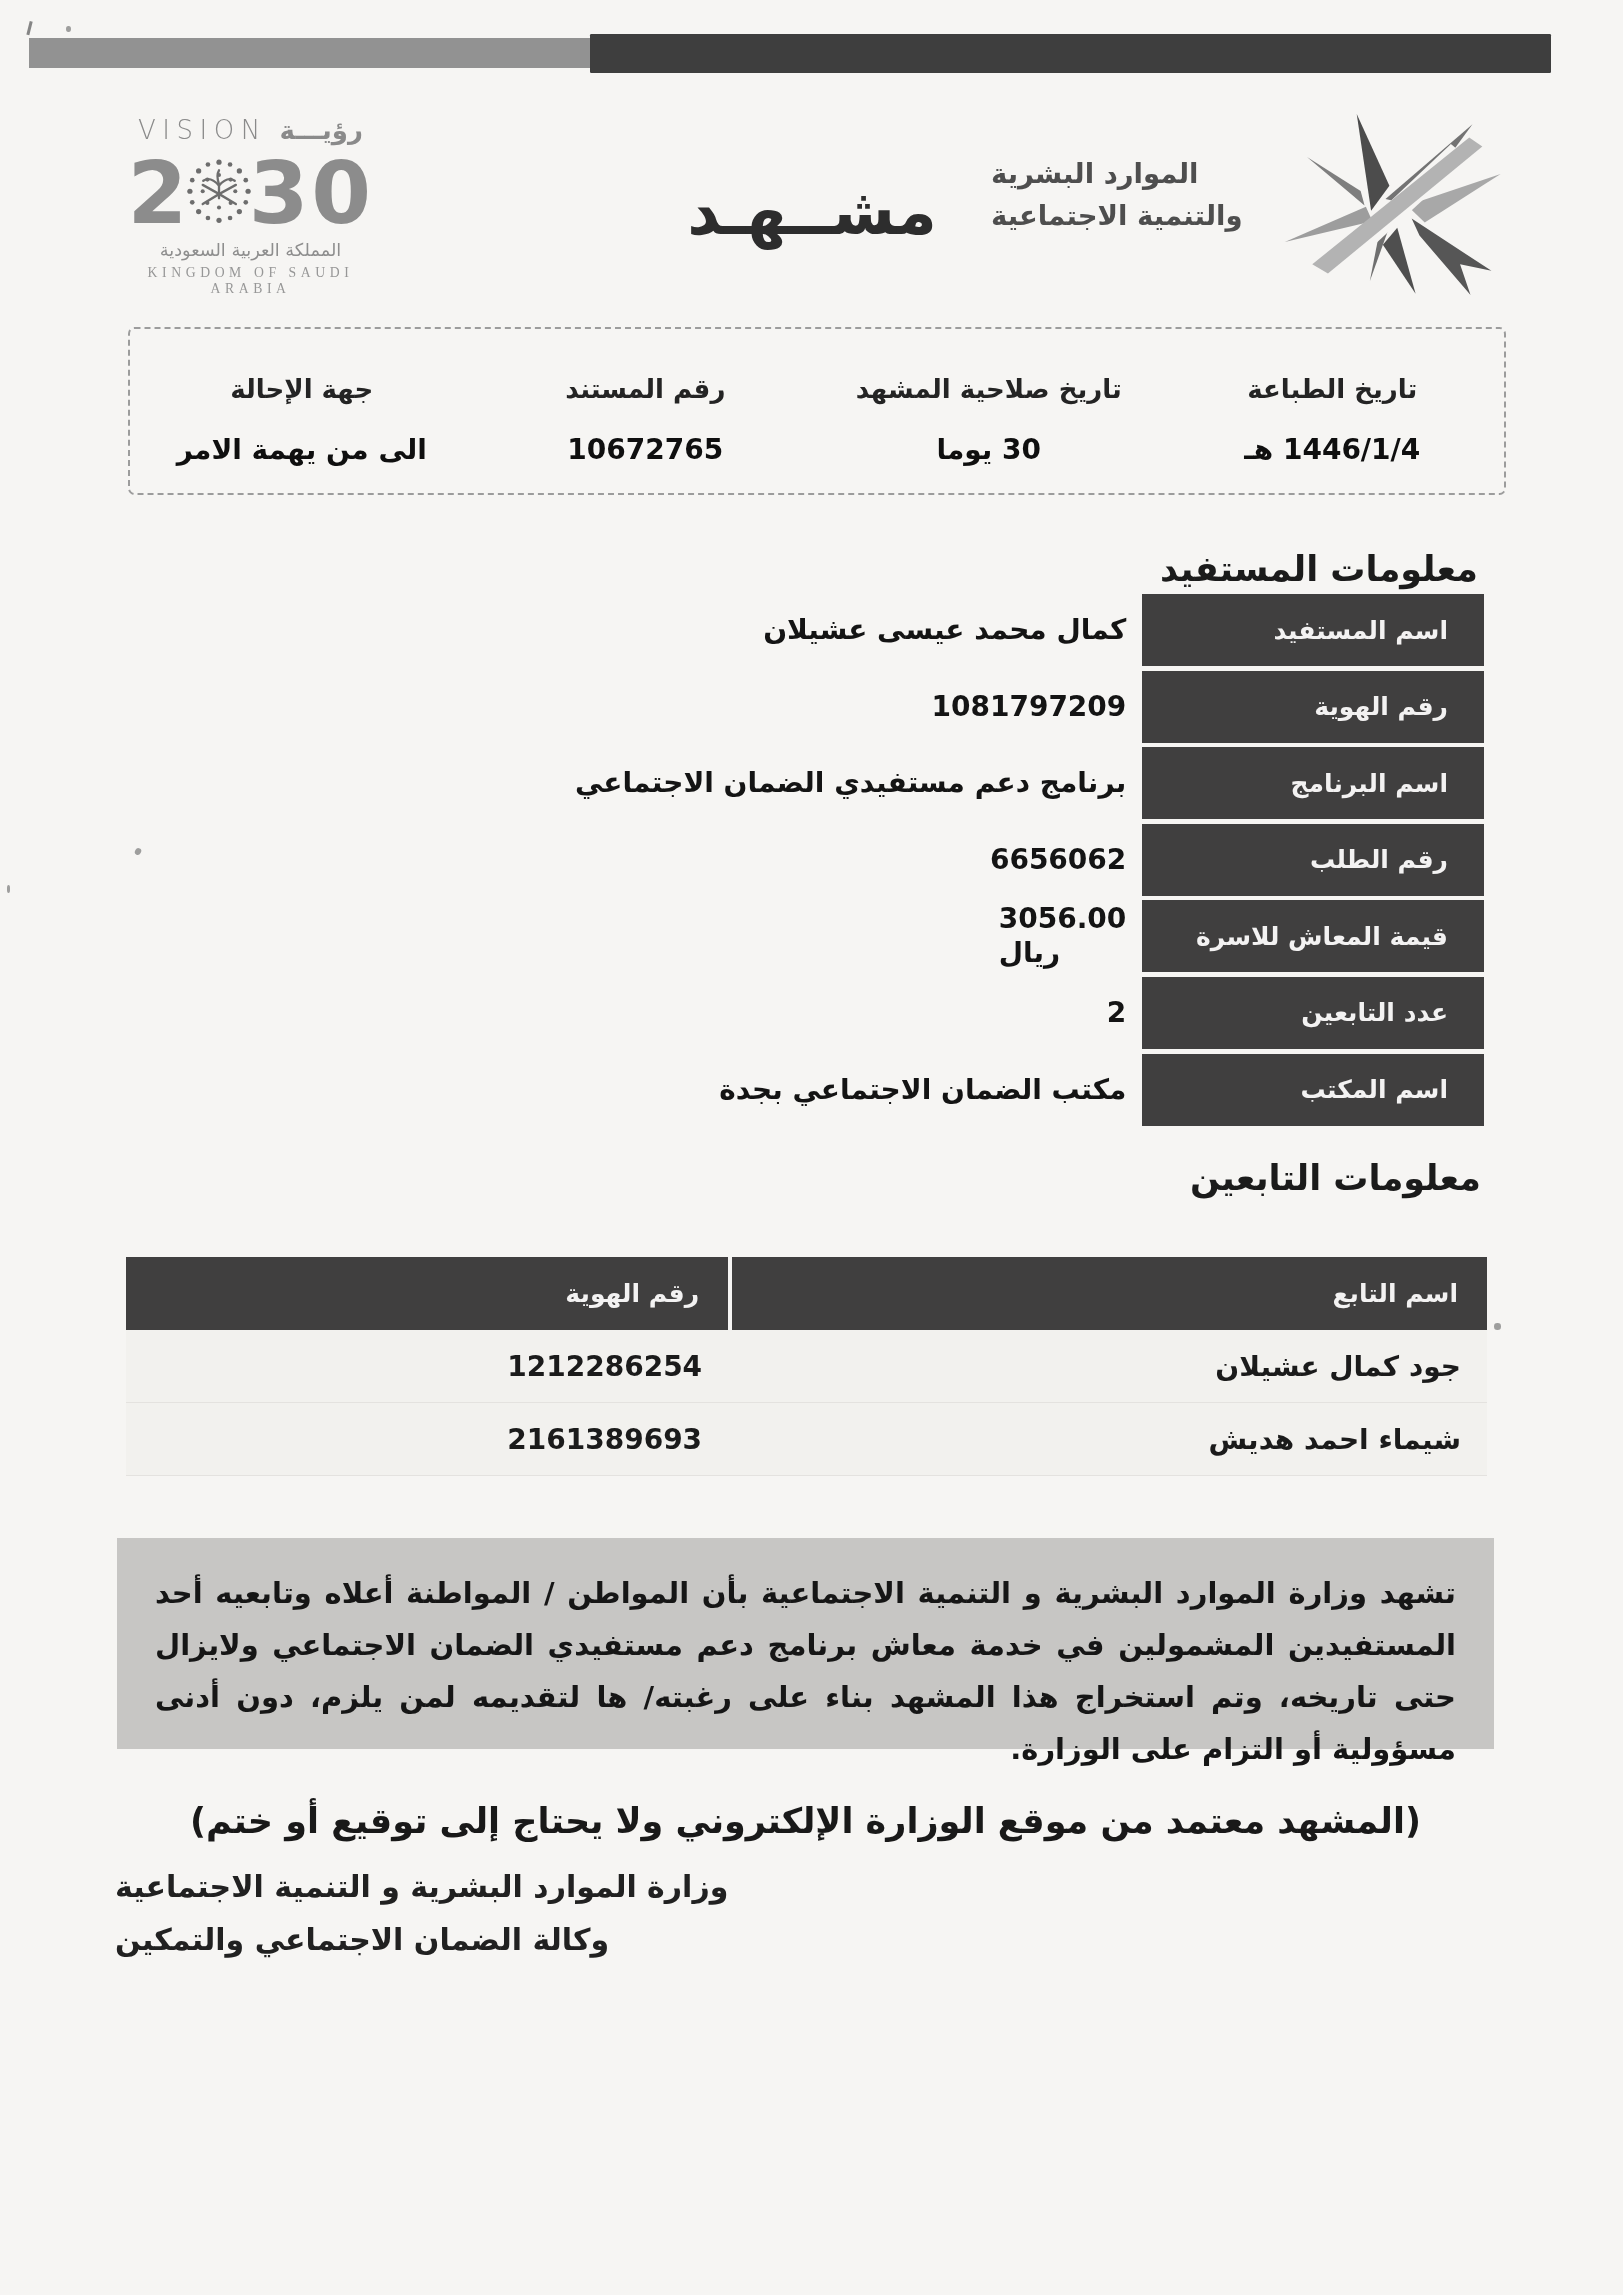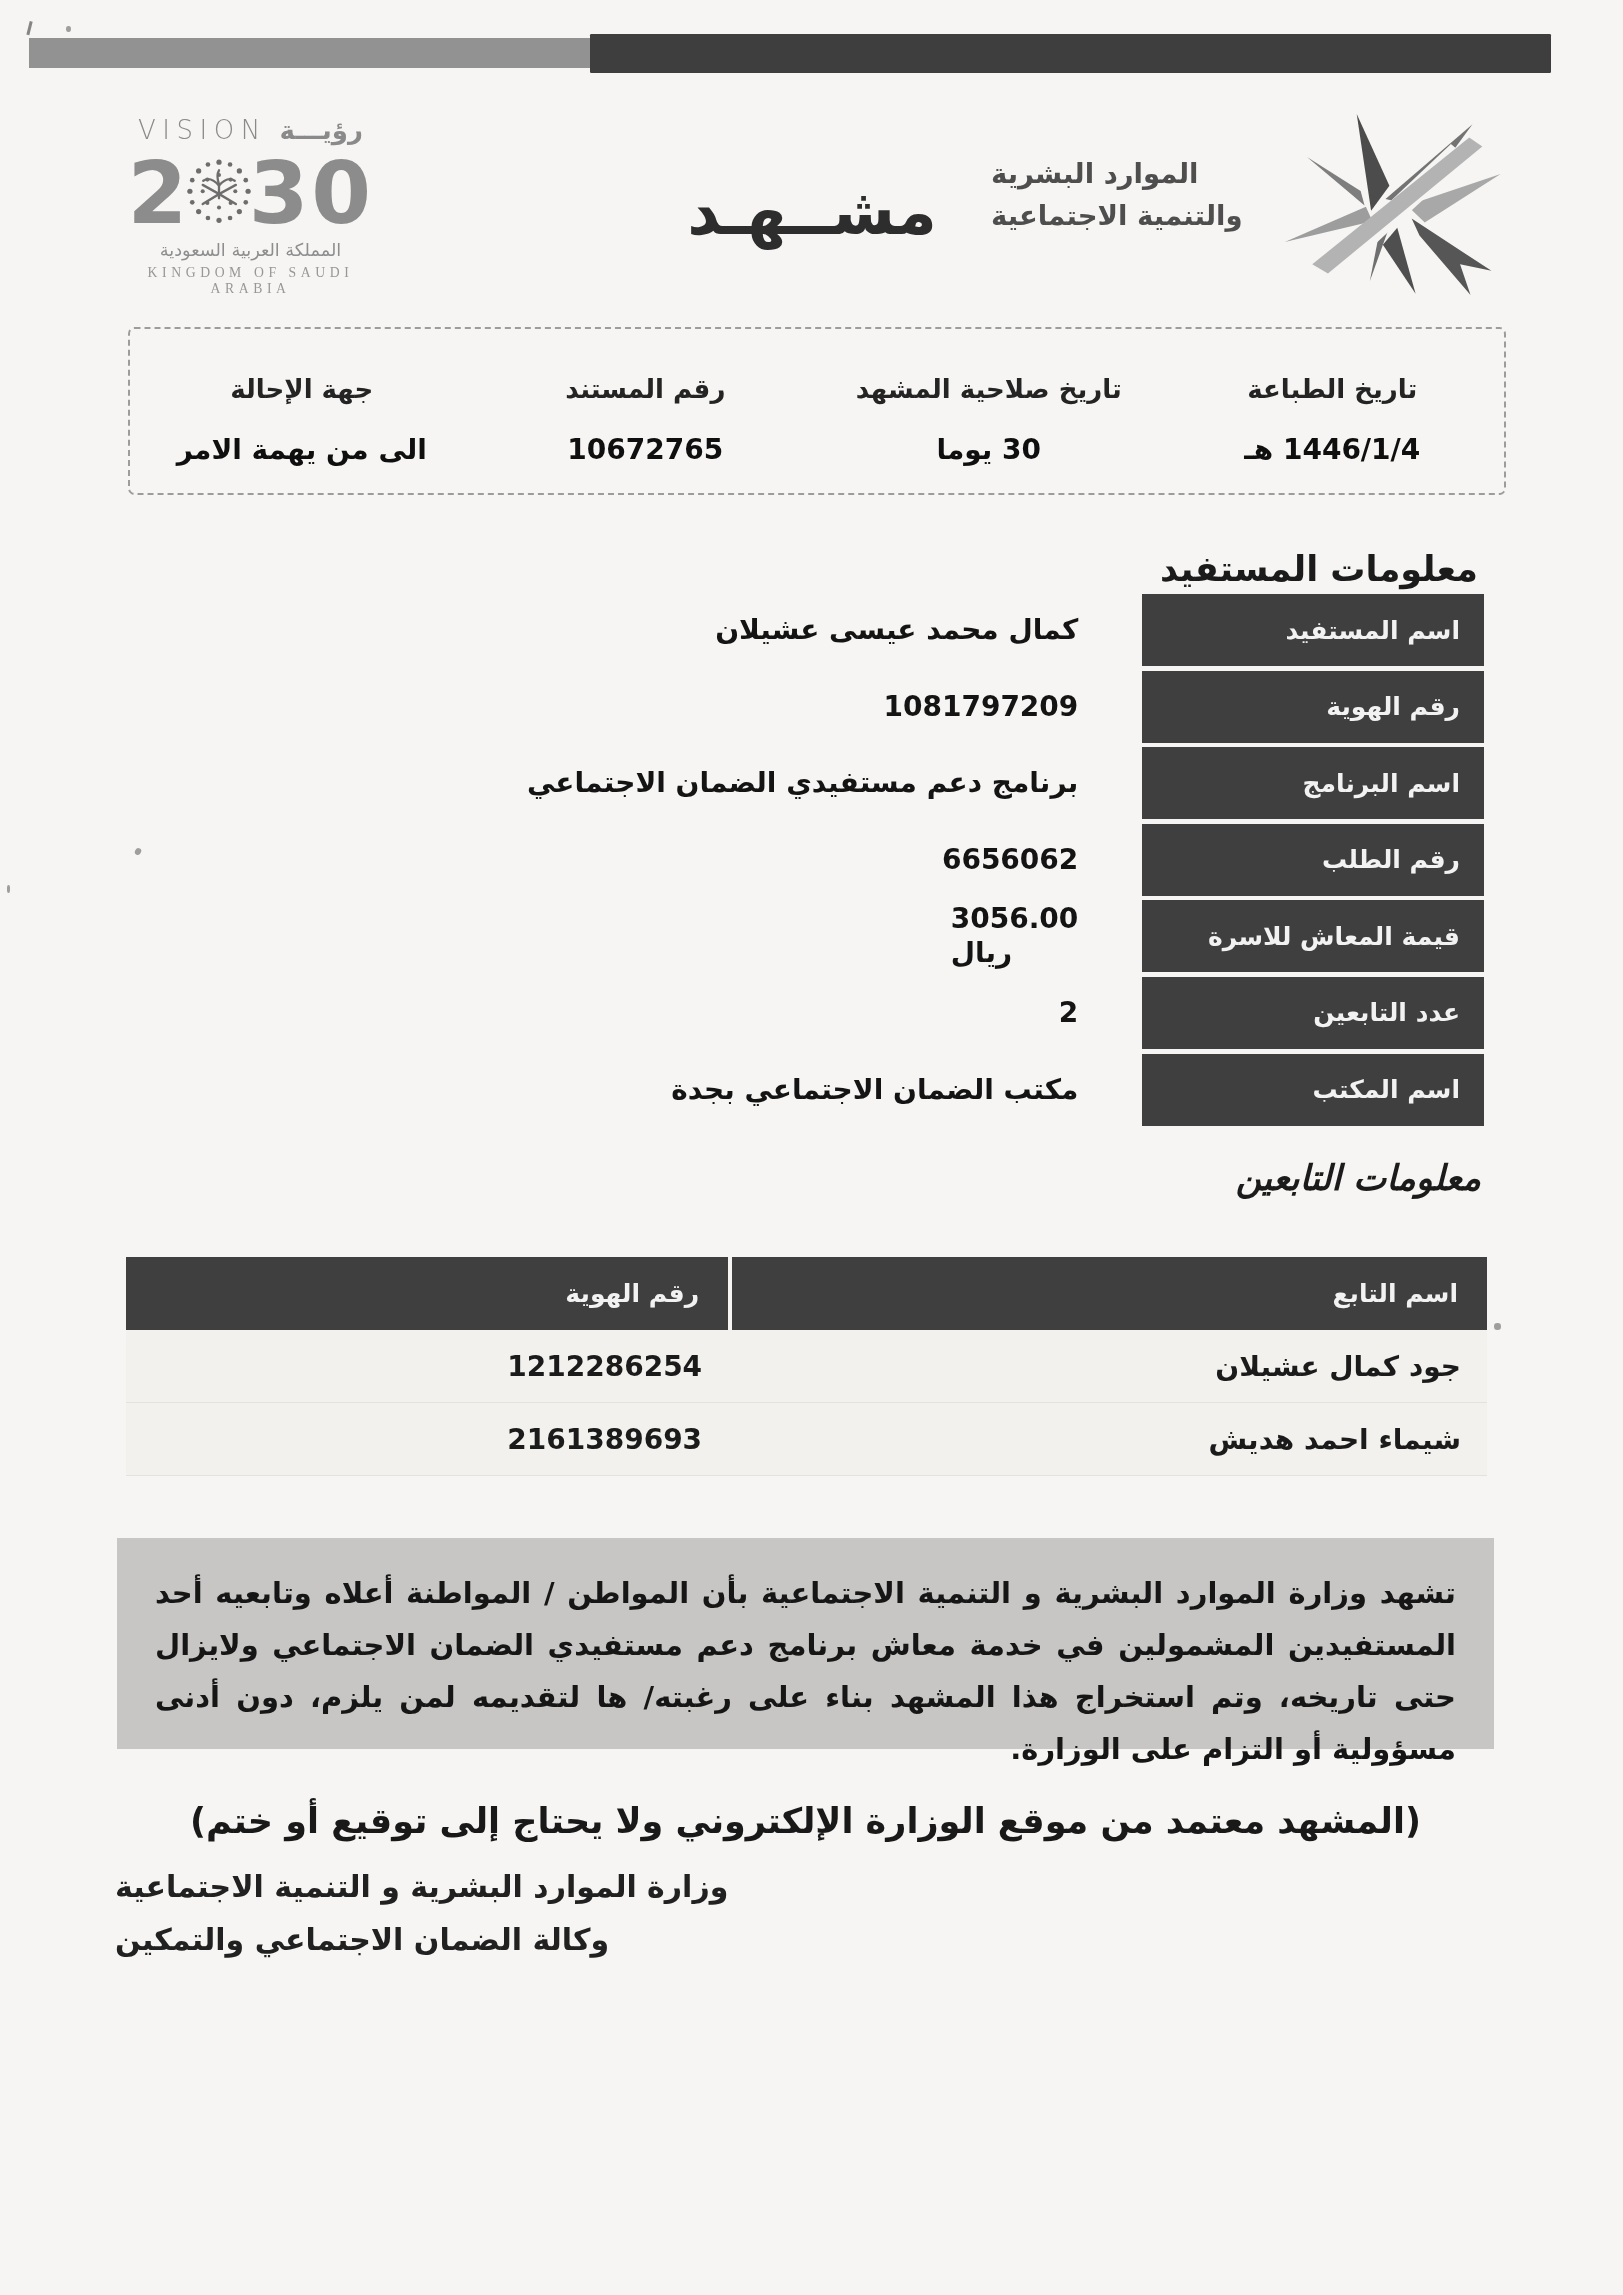--- a/index.html
+++ b/index.html
@@ -36,21 +36,21 @@
     border:2px dashed #9c9c9c;border-radius:6.5px;direction:rtl;display:flex;padding-top:45px;}
   .info-field{flex:1;text-align:center;}
   .info-label{font-size:26px;font-weight:700;color:#242424;}
   .info-value{font-size:28px;font-weight:700;color:#0f0f0f;margin-top:29px;}
   
   .sec-title{position:absolute;direction:rtl;font-size:35px;font-weight:800;color:#1b1b1b;}
   
   .ben-table{position:absolute;left:124px;top:594px;width:1360px;direction:rtl;}
   .ben-row{display:flex;height:72px;margin-bottom:4.6px;}
   .ben-label{width:342px;box-sizing:border-box;background:#403f3f;color:#f3f2f2;
-    font-size:25px;font-weight:700;display:flex;align-items:center;padding-right:24px;margin-left:48px;}
+    font-size:25px;font-weight:700;display:flex;align-items:center;padding-right:36px;}
   .ben-value{flex:1;display:flex;align-items:center;justify-content:flex-start;
     padding-right:15.7px;font-size:28px;font-weight:700;color:#141414;
     white-space:pre-line;text-align:left;line-height:34px;}
   
   .dep-table{position:absolute;left:126px;top:1257px;width:1361px;direction:rtl;}
   .dep-header{display:flex;gap:3.9px;height:73px;}
   .dep-h-cell{background:#403f3f;color:#f3f2f2;font-size:25px;font-weight:700;
     display:flex;align-items:center;padding-right:29px;box-sizing:border-box;}
   .dep-c-name{width:755px;}
   .dep-c-id{flex:1;}
@@ -194,21 +194,21 @@
     <div class="ben-row">
       <div class="ben-label">عدد التابعين</div>
       <div class="ben-value">2</div>
     </div>
     <div class="ben-row">
       <div class="ben-label">اسم المكتب</div>
       <div class="ben-value">مكتب الضمان الاجتماعي بجدة</div>
     </div>
   </div>
 
-  <div class="sec-title" style="right:142px;top:1158px;font-style:italic;">معلومات التابعين</div>
+  <div class="sec-title" style="right:142px;top:1158px;">معلومات التابعين</div>
 
   <div class="dep-table">
     <div class="dep-header">
       <div class="dep-h-cell dep-c-name">اسم التابع</div>
       <div class="dep-h-cell dep-c-id">رقم الهوية</div>
     </div>
     <div class="dep-row">
       <div class="dep-cell dep-c-name">جود كمال عشيلان</div>
       <div class="dep-cell dep-c-id">1212286254</div>
     </div>

